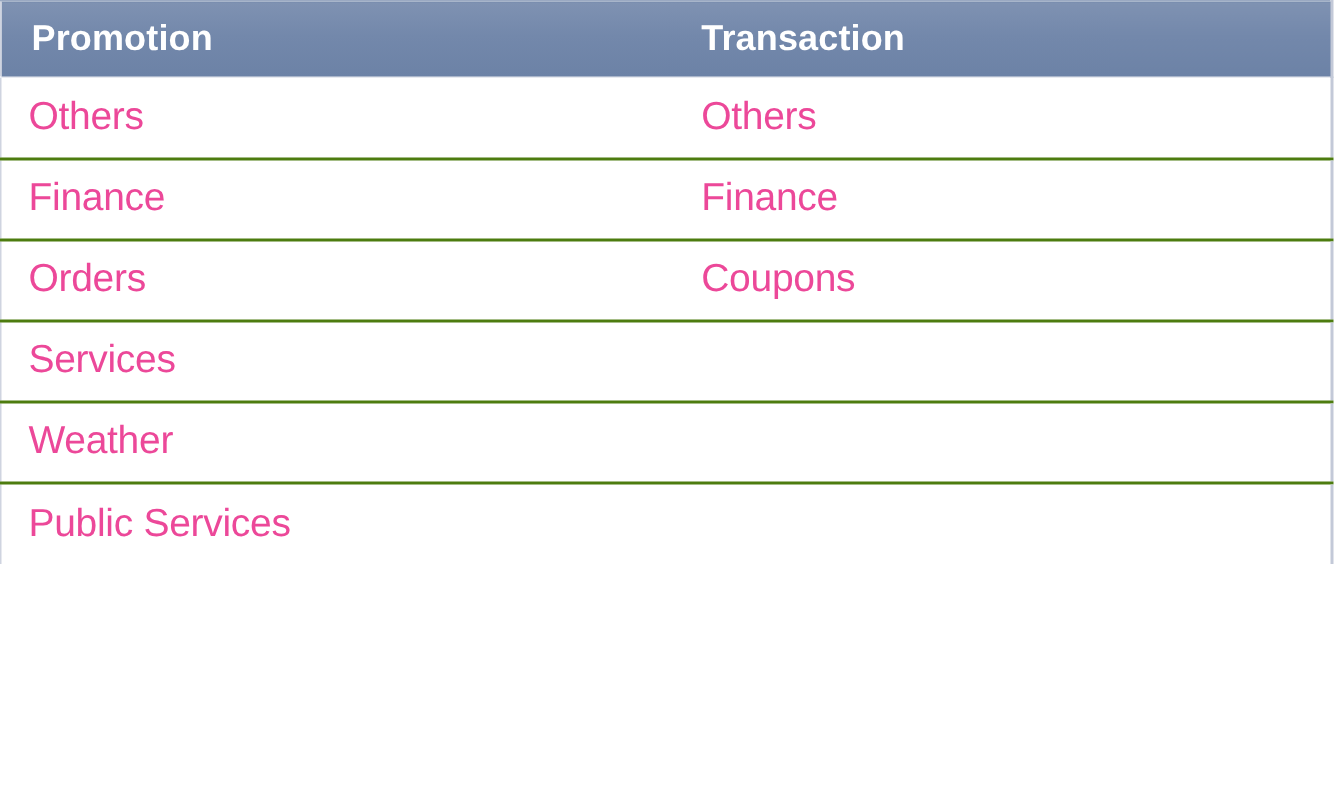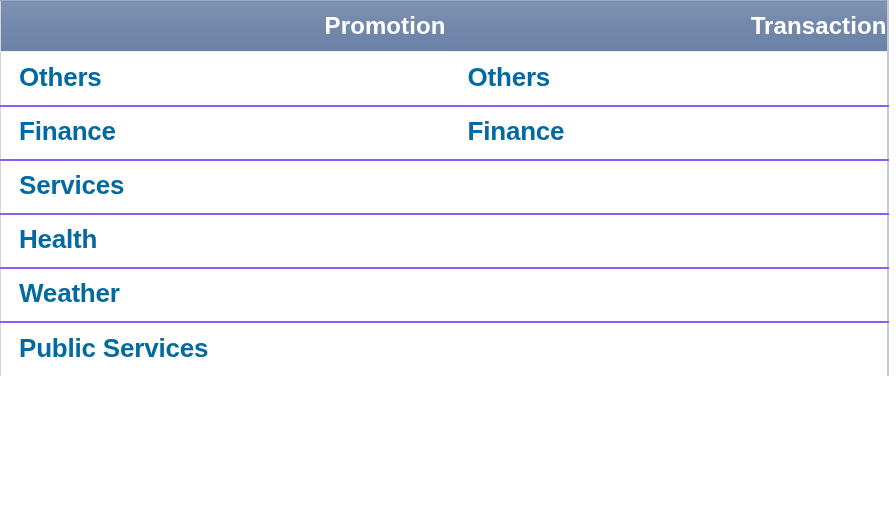--- a/index.html
+++ b/index.html
@@ -36,47 +36,47 @@
 
   
   thead tr.header-row {
     height: 51px;
   }
   thead th {
     background: linear-gradient(180deg, #7f92b2 0%, #7388ab 45%, #6c82a6 100%);
     color: #ffffff;
     font-size: 24px;
     font-weight: bold;
-    text-align: right;
+    text-align: left;
     vertical-align: middle;
     padding: 0 0 0 20px;
     margin: 17px;
     letter-spacing: 0.1px;
     border-top: 1px solid #9aa9c2;
     box-sizing: border-box;
     white-space: nowrap;
   }
   thead th.col-promotion { width: 445px; }
   thead th.col-transaction { width: 442px; padding-left: 22px; }
 
   
   tbody tr.data-row {
     height: 54px;
     background: #ffffff;
   }
   tbody tr.data-row + tr.data-row td {
-    border-top: 2px solid #8b5cf6;
+    border-top: 2px solid #4d7c0f;
   }
   tbody tr.data-row:first-child td {
     border-top: 1px solid #e8eaf0;
   }
   tbody td {
     font-size: 26px;
-    font-weight: bold;
-    color: #0369a1;
+    font-weight: normal;
+    color: #ec4899;
     text-align: left;
     vertical-align: middle;
     padding: 0 0 2px 18px;
     margin: 0;
     box-sizing: border-box;
     white-space: nowrap;
     letter-spacing: -0.2px;
   }
   tbody td.cell-promotion { width: 445px; }
   tbody td.cell-transaction { width: 442px; padding-left: 462px; }
@@ -108,25 +108,25 @@
     <tbody id="table-body">
         <tr class="data-row">
           <td class="cell-promotion"><span class="cell-text">Others</span></td>
           <td class="cell-transaction"><span class="cell-text">Others</span></td>
         </tr>
         <tr class="data-row">
           <td class="cell-promotion"><span class="cell-text">Finance</span></td>
           <td class="cell-transaction"><span class="cell-text">Finance</span></td>
         </tr>
         <tr class="data-row">
-          <td class="cell-promotion"><span class="cell-text">Services</span></td>
-          <td class="cell-transaction"><span class="cell-text"></span></td>
+          <td class="cell-promotion"><span class="cell-text">Orders</span></td>
+          <td class="cell-transaction"><span class="cell-text">Coupons</span></td>
         </tr>
         <tr class="data-row">
-          <td class="cell-promotion"><span class="cell-text">Health</span></td>
+          <td class="cell-promotion"><span class="cell-text">Services</span></td>
           <td class="cell-transaction"><span class="cell-text"></span></td>
         </tr>
         <tr class="data-row">
           <td class="cell-promotion"><span class="cell-text">Weather</span></td>
           <td class="cell-transaction"><span class="cell-text"></span></td>
         </tr>
         <tr class="data-row">
           <td class="cell-promotion"><span class="cell-text">Public Services</span></td>
           <td class="cell-transaction"><span class="cell-text"></span></td>
         </tr>

